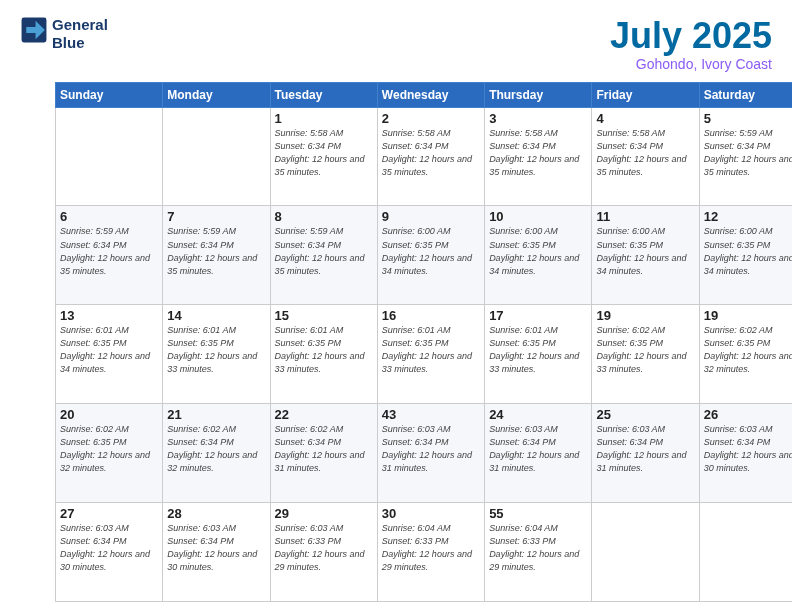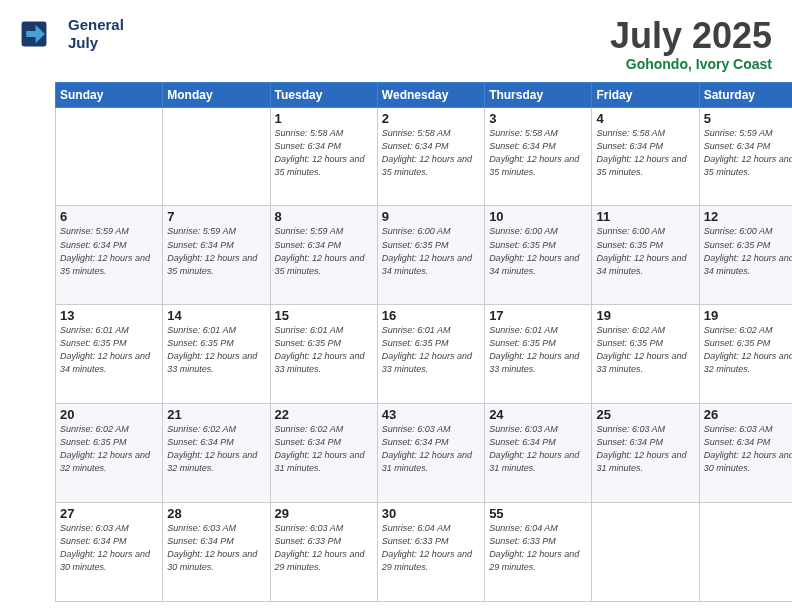--- a/index.html
+++ b/index.html
@@ -18,46 +18,45 @@
       flex-direction: column;
     }
     .header {
       display: flex;
       justify-content: space-between;
       align-items: flex-start;
       margin-bottom: 10px;
     }
     .logo {
       display: flex;
-      align-items: center;
-      gap: 20px;
+      align-items: flex-start;
+      gap: 4px;
     }
     .logo-text {
       font-size: 15px;
       font-weight: bold;
       color: #1a3a6b;
       line-height: 1.2;
     }
     .logo-icon {
       width: 28px;
       height: 28px;
     }
     .title-block {
       text-align: right;
     }
     .month-title {
       font-size: 36px;
       font-weight: bold;
-      color: #404040;
+      color: #0369a1;
       line-height: 1.1;
     }
     .location {
       font-size: 14px;
-      color: #15803d;
-      font-weight: bold;
+      color: #8b5cf6;
     }
     .calendar {
       flex: 1;
       border: 1px solid #0ea5e9;
       border-collapse: collapse;
       width: 100%;
       table-layout: fixed;
       margin-left: 35px;
     }
     .calendar th {
@@ -103,21 +102,21 @@
 
 <div class="page">
   <div class="header">
     <div class="logo">
       <svg class="logo-icon" viewBox="0 0 36 36">
         <rect x="2" y="2" width="32" height="32" rx="3" fill="#1a3a6b"></rect>
         <polygon points="20,6 32,18 20,30 20,22 8,22 8,14 20,14" fill="#4a9fd4"></polygon>
       </svg>
       <div class="logo-text">
         <div>General</div>
-        <div>July</div>
+        <div>Blue</div>
       </div>
     </div>
     <div class="title-block">
       <div class="month-title">July 2025</div>
       <div class="location">Gohondo, Ivory Coast</div>
     </div>
   </div>
 
   <table class="calendar">
     <thead>

